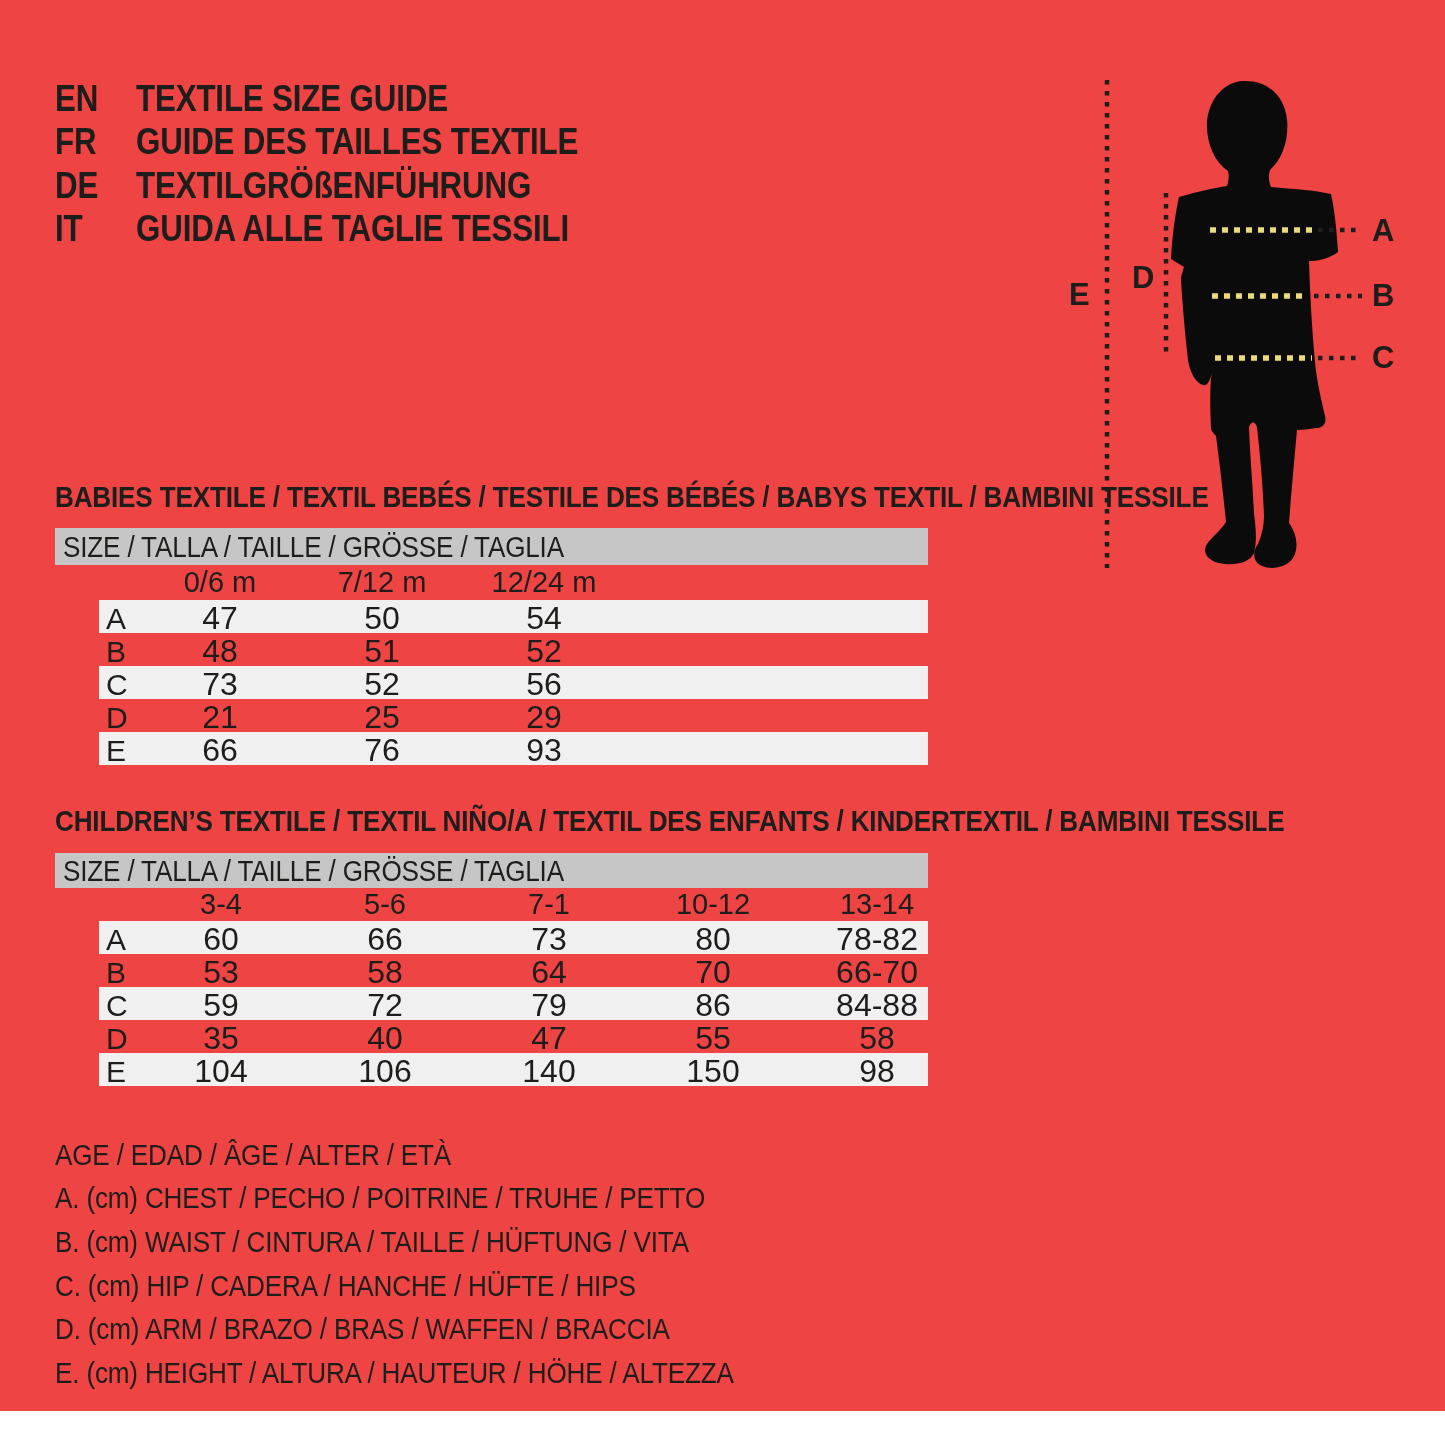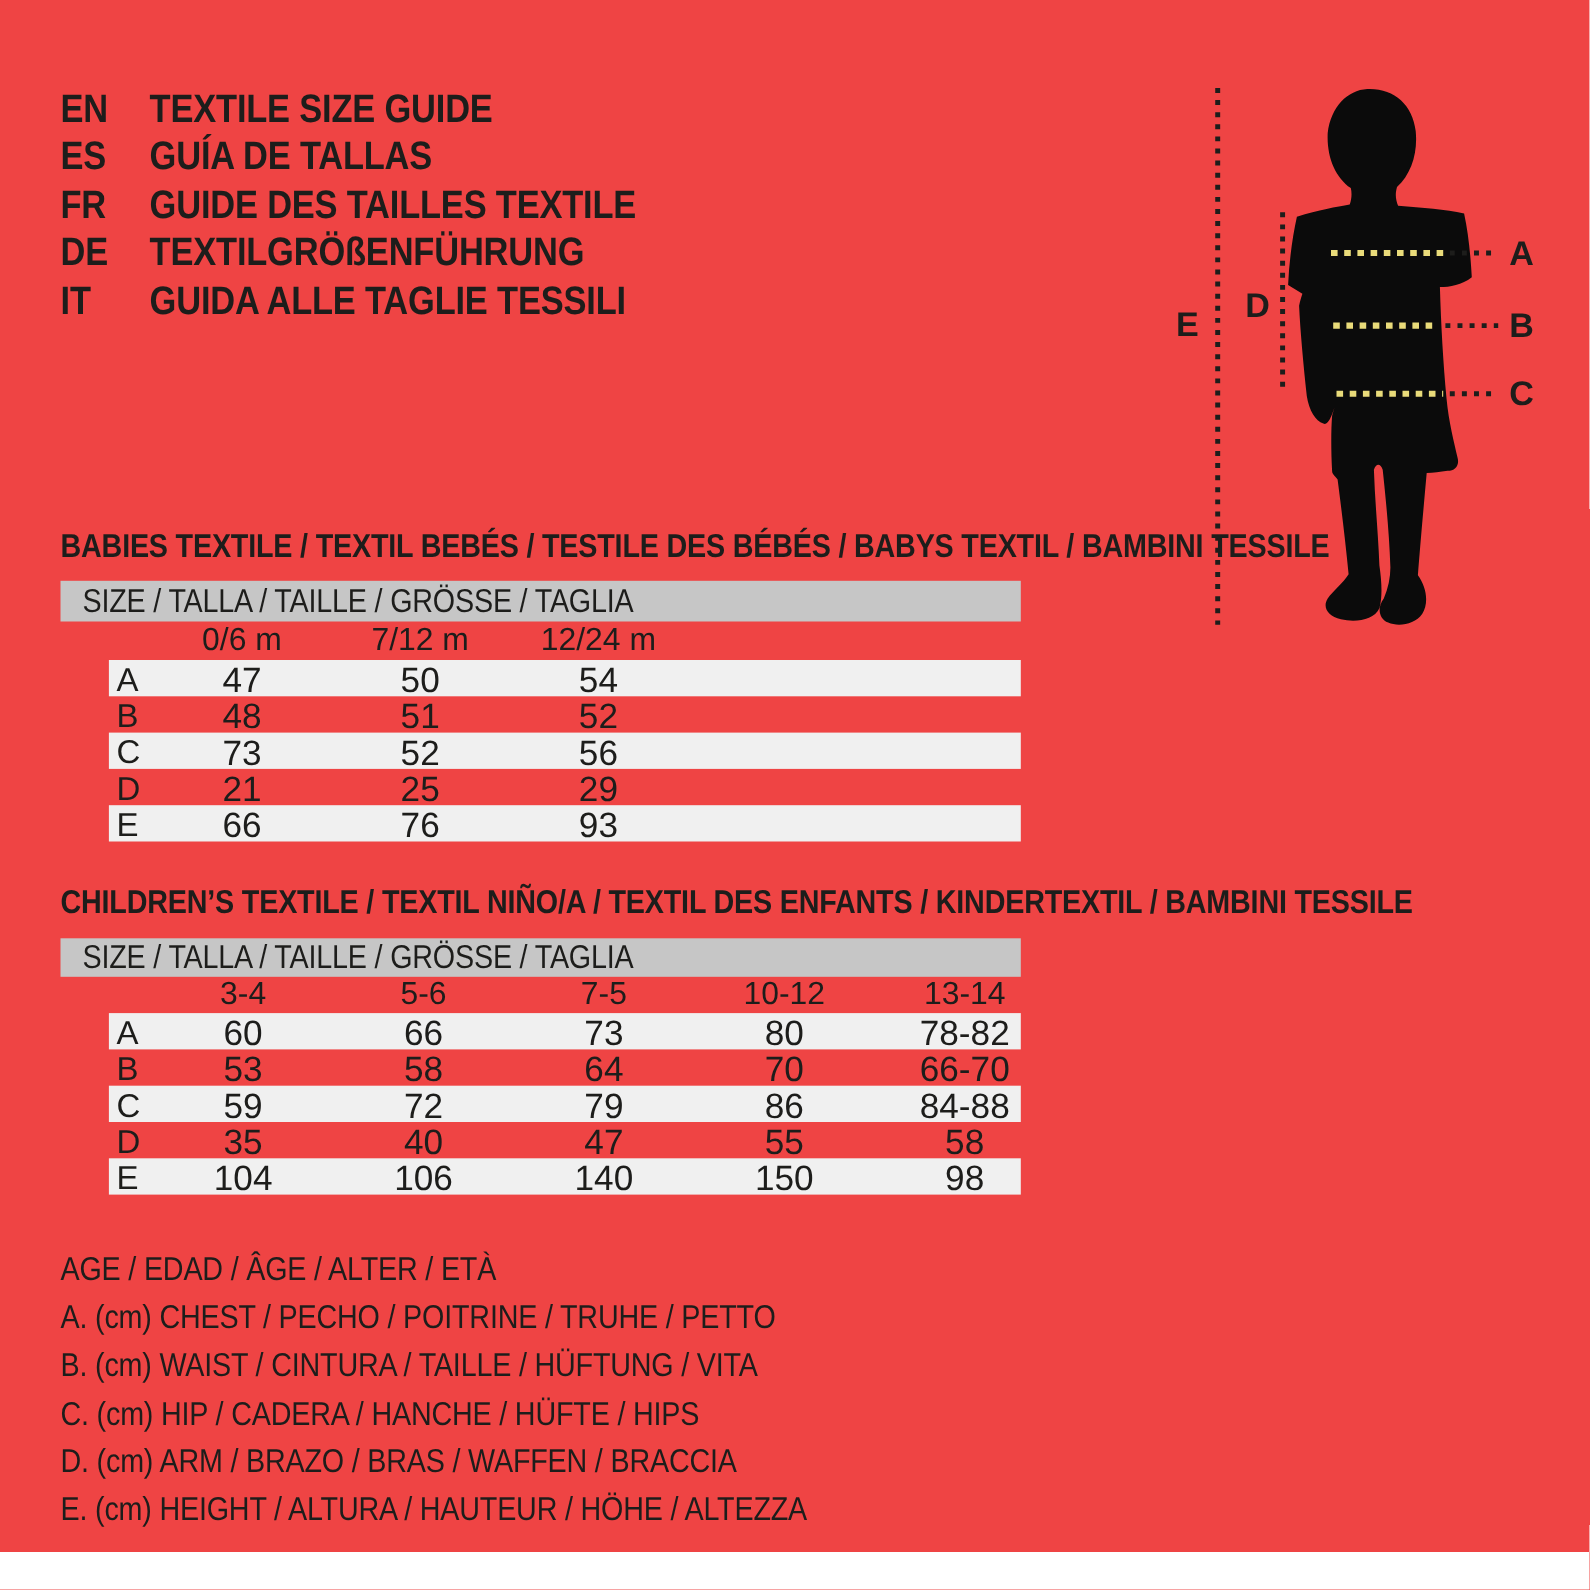--- a/index.html
+++ b/index.html
@@ -23,21 +23,21 @@
   
   .figure { position:absolute; left:1060px; top:75px; width:360px; height:505px; }
   .figure svg { position:absolute; left:0; top:0; }
   .fig-label { position:absolute; font-size:31px; font-weight:700; line-height:32px; }
 
   
   .section-title { position:absolute; left:55px; font-size:30px; font-weight:700; white-space:nowrap; }
 
   
   .size-table { position:absolute; left:55px; width:873px; }
-  .t-bar { height:37px; background:#c6c6c6; display:flex; align-items:center; padding-left:20px; font-size:30px; }
+  .t-bar { height:37px; background:#c6c6c6; display:flex; align-items:center; padding-left:8px; font-size:30px; }
   .t-grid-row { display:grid; align-items:center;margin-left:44px; }
   .babies .t-grid-row { grid-template-columns: 40px 162px 162px 162px 1fr; }
   .children .t-grid-row { grid-template-columns: 40px 164px 164px 164px 164px 164px 1fr; }
   .t-colrow { height:35px; font-size:29px; }
   .t-row { height:33px; font-size:32px; }
   .t-row.stripe { background:#f0f0f0; }
   .t-lbl { padding-left:7px; font-size:30px; }
   .t-cell { text-align:center; white-space:nowrap; }
 
   
@@ -46,24 +46,20 @@
 </style>
 </head>
 <body>
 
 <div class="page">
 
   <div class="lang-header">
     <div class="lang-row">
       <span class="cond" style="width:81px"><span class="lang-code">EN</span></span>
       <span class="cond lang-title">TEXTILE SIZE GUIDE</span>
-    </div>
-    <div class="lang-row">
-      <span class="cond" style="width:81px"><span class="lang-code">ES</span></span>
-      <span class="cond lang-title">GUÍA DE TALLAS</span>
     </div>
     <div class="lang-row">
       <span class="cond" style="width:81px"><span class="lang-code">FR</span></span>
       <span class="cond lang-title">GUIDE DES TAILLES TEXTILE</span>
     </div>
     <div class="lang-row">
       <span class="cond" style="width:81px"><span class="lang-code">DE</span></span>
       <span class="cond lang-title">TEXTILGRÖßENFÜHRUNG</span>
     </div>
     <div class="lang-row">
@@ -185,21 +181,21 @@
   </div>
 
   <div class="size-table children" style="top:853px;">
     <div class="t-bar" style="height:35px;">
       <span class="cond">SIZE / TALLA / TAILLE / GRÖSSE / TAGLIA</span>
     </div>
     <div class="t-grid-row t-colrow" style="height:33px;">
       <span class="t-lbl"></span>
       <span class="t-cell">3-4</span>
       <span class="t-cell">5-6</span>
-      <span class="t-cell">7-5</span>
+      <span class="t-cell">7-1</span>
       <span class="t-cell">10-12</span>
       <span class="t-cell">13-14</span>
     </div>
     <div class="t-grid-row t-row stripe">
       <span class="t-lbl">A</span>
       <span class="t-cell">60</span>
       <span class="t-cell">66</span>
       <span class="t-cell">73</span>
       <span class="t-cell">80</span>
       <span class="t-cell">78-82</span>

